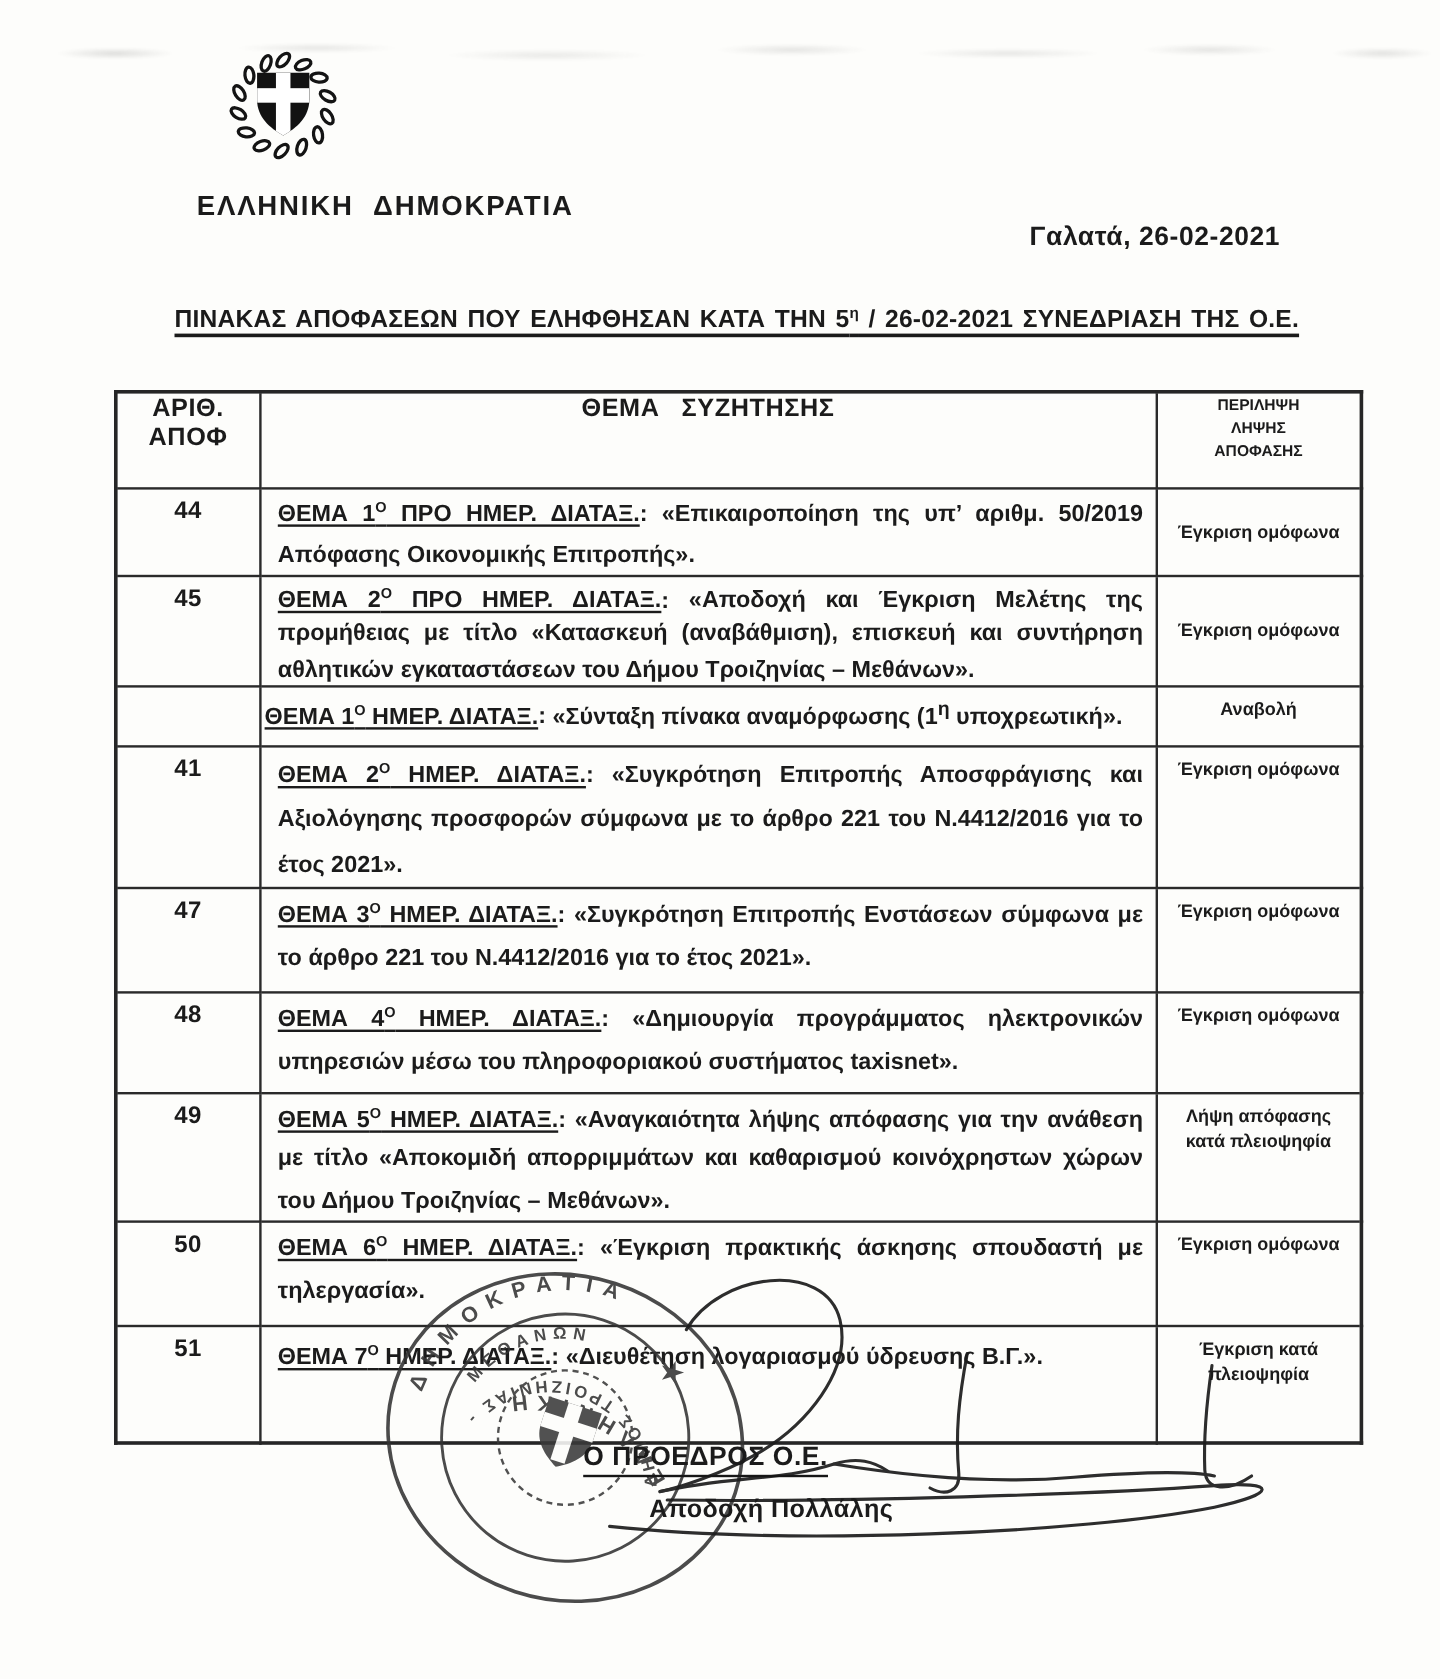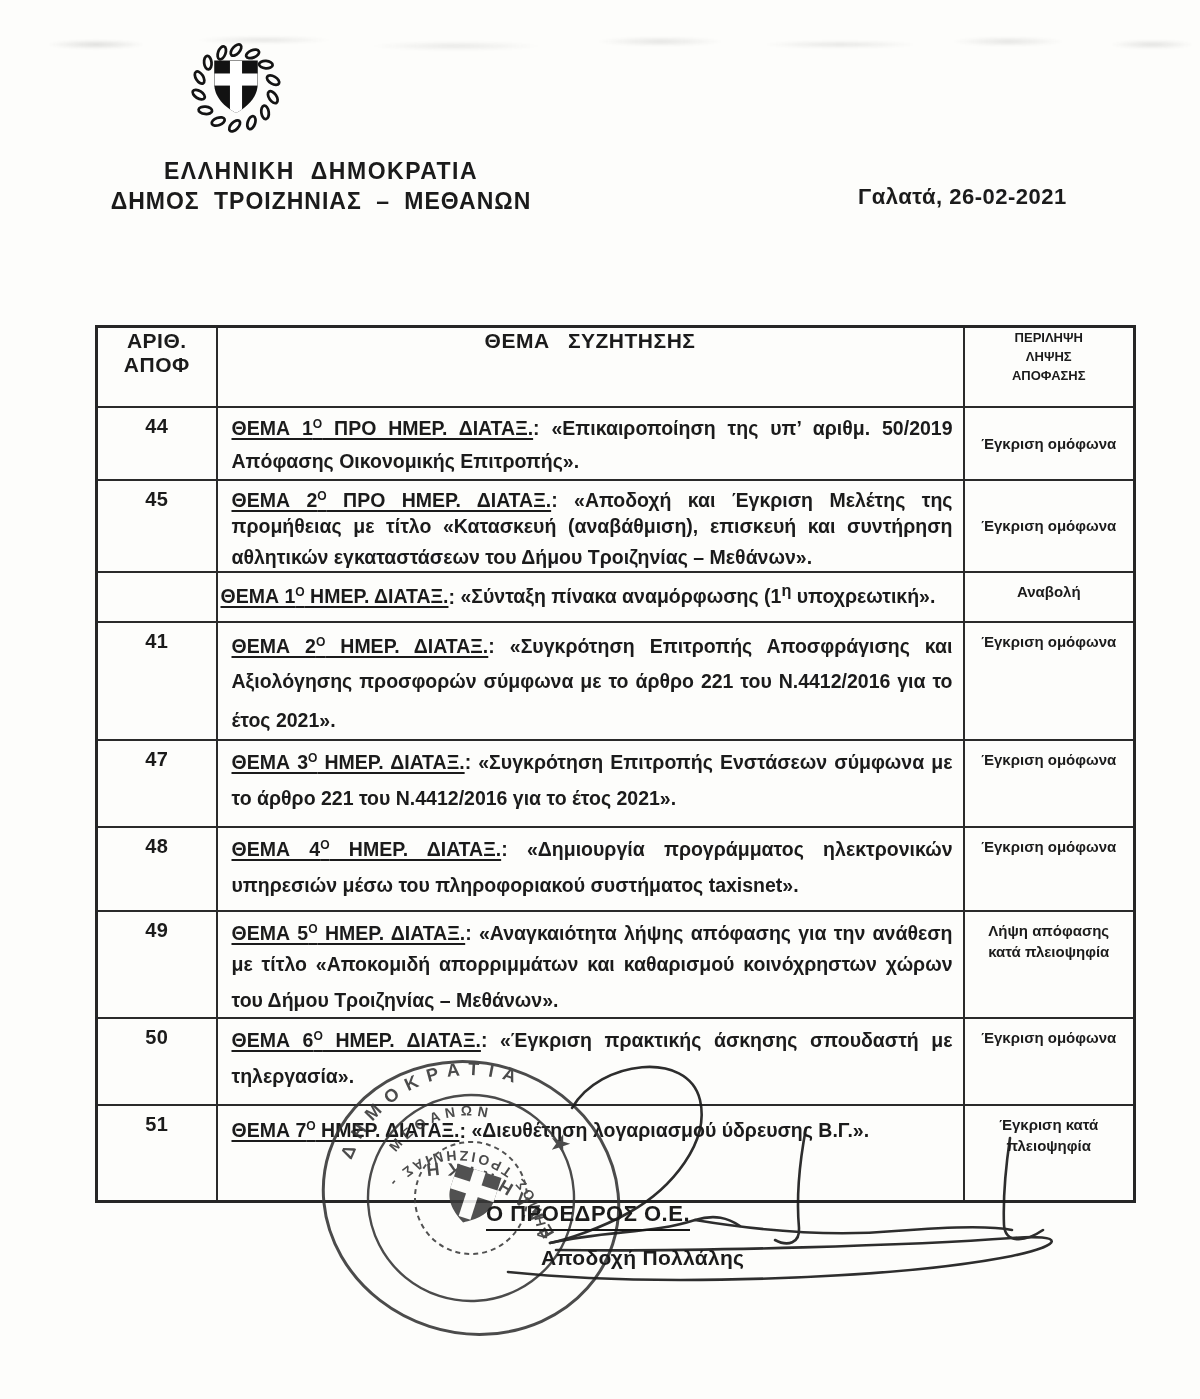--- a/index.html
+++ b/index.html
@@ -122,25 +122,25 @@
     </g>
     <use href="#shieldPath" fill="#121212"></use>
     <g clip-path="url(#shieldClip)">
       <rect x="-7.5" y="-34" width="15" height="66" fill="#ffffff"></rect>
       <rect x="-27" y="-18" width="54" height="15" fill="#ffffff"></rect>
     </g>
   </svg>
 
   <div class="org-block">
     <div class="org-line1">ΕΛΛΗΝΙΚΗ ΔΗΜΟΚΡΑΤΙΑ</div>
-    <div class="org-line2">ΔΗΜΟΣ ΤΡΟΙΖΗΝΙΑΣ – ΜΕΘΑΝΩΝ</div>
   </div>
 
   <div class="place-date">Γαλατά, 26-02-2021</div>
 
+  <div class="doc-title"><span>ΠΙΝΑΚΑΣ ΑΠΟΦΑΣΕΩΝ ΠΟΥ ΕΛΗΦΘΗΣΑΝ ΚΑΤΑ ΤΗΝ 5</span><sup>η</sup><span> / 26-02-2021 ΣΥΝΕΔΡΙΑΣΗ ΤΗΣ Ο.Ε.</span></div>
 
   <table class="decisions">
     <colgroup>
         <col class="c1">
         <col class="c2">
         <col class="c3">
       </colgroup>
     <tbody>
         <tr style="height:80px">
       <th class="h h1">ΑΡΙΘ.

